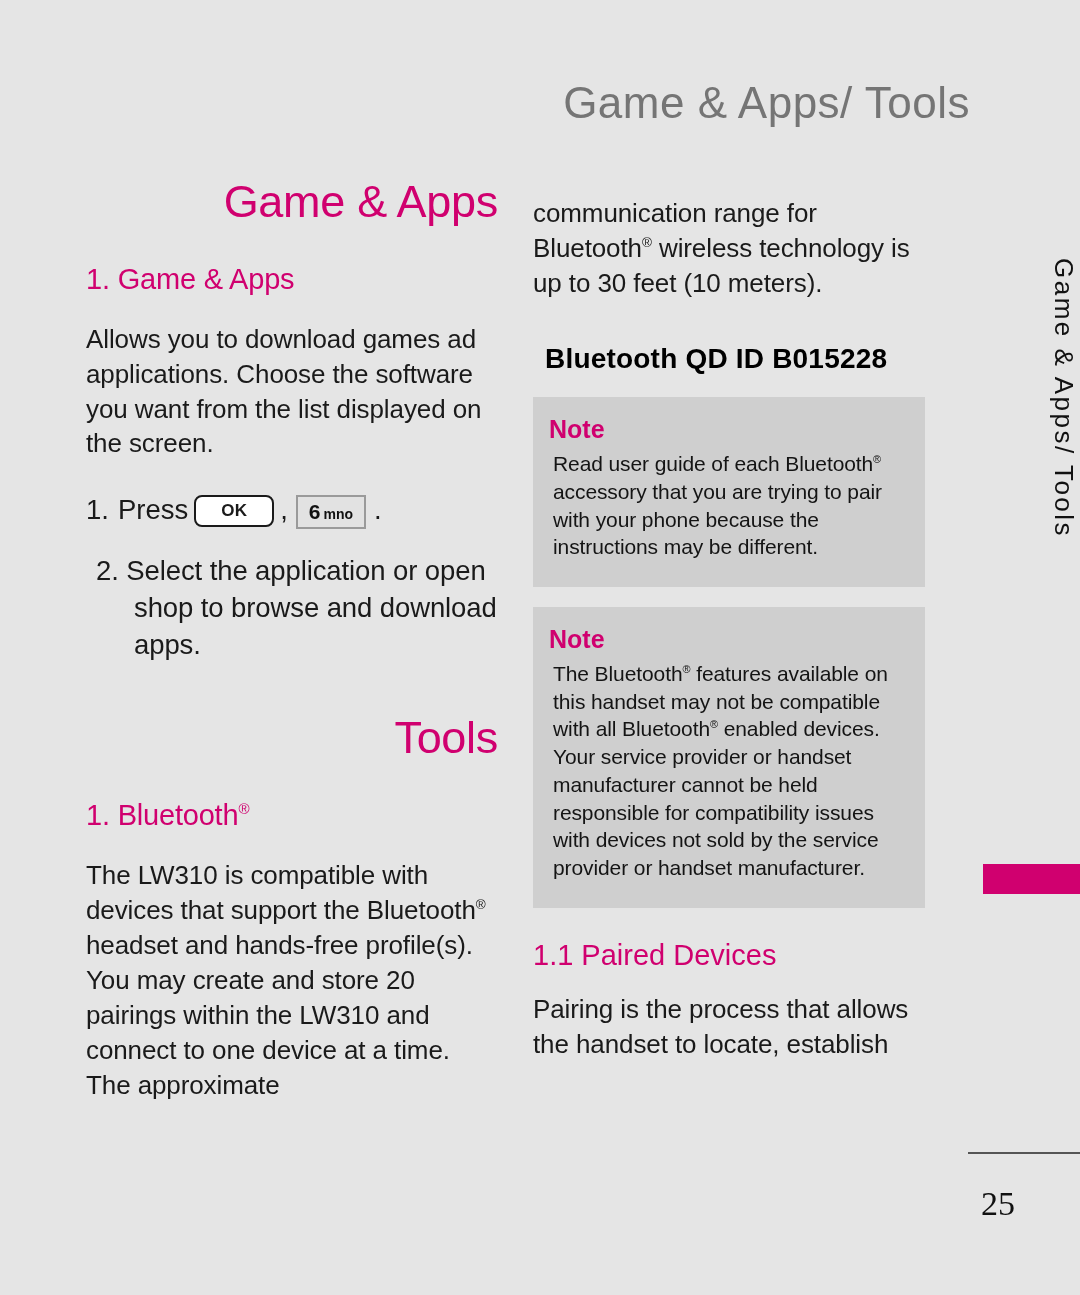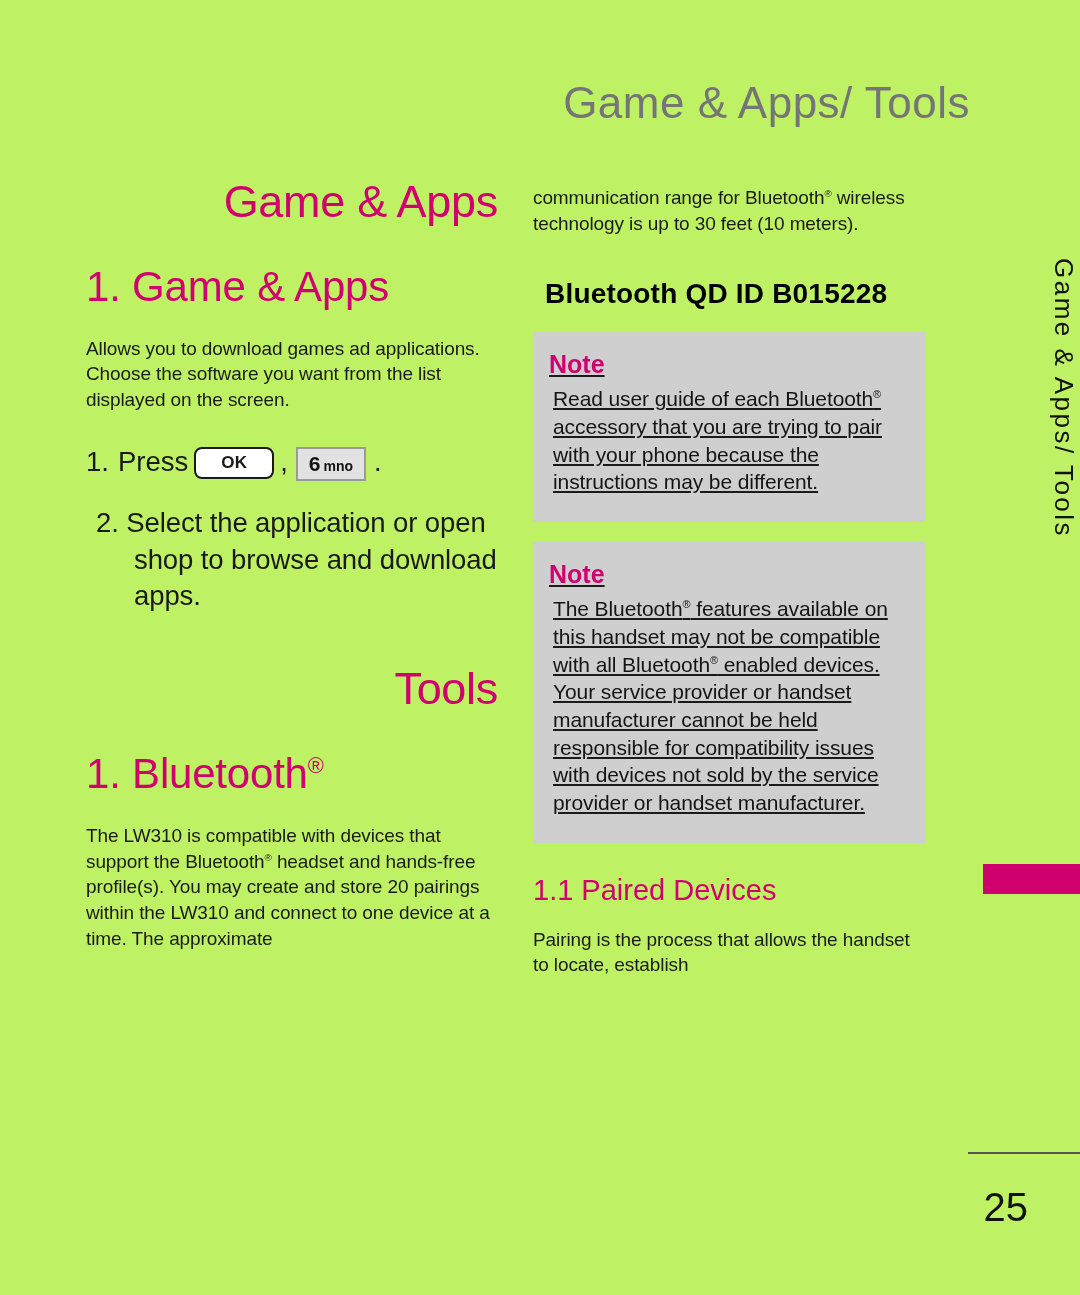--- a/index.html
+++ b/index.html
@@ -12,21 +12,21 @@
     height: 1295px;
     position: relative;
     font-family: "Liberation Sans", sans-serif;
     color: #1a1a1a;
     overflow: hidden;
   }
 
   .page {
     position: absolute;
     inset: 0;
-    background: #bef264;
+    background: #e5e5e5;
   }
 
   
   .running-header {
     position: absolute;
     top: 78px;
     right: 110px;
     font-size: 44px;
     letter-spacing: 0.5px;
     color: #757575;
@@ -53,21 +53,21 @@
     color: #d0006f;
     font-size: 45px;
     font-weight: 400;
     line-height: 1.06;
     margin: 0 0 38px 0;
     letter-spacing: -0.3px;
     text-align: right;
   }
   .h-minor {
     color: #d0006f;
-    font-size: 42px;
+    font-size: 29px;
     font-weight: 400;
     line-height: 1.1;
     margin: 0 0 26px 0;
     letter-spacing: -0.2px;
   }
   .h-sub {
     color: #d0006f;
     font-size: 29px;
     font-weight: 400;
     line-height: 1.1;
@@ -77,24 +77,24 @@
     color: #000000;
     font-size: 28px;
     font-weight: bold;
     line-height: 1.15;
     margin: 0 0 22px 12px;
     letter-spacing: 0.2px;
   }
 
   
   .body-text {
-    font-size: 19px;
+    font-size: 26px;
     line-height: 1.345;
     color: #1a1a1a;
-    margin: 7px 0 20px 0;
+    margin: 18px 0 20px 0;
     letter-spacing: -0.1px;
   }
   .spacer-l { height: 34px; }
   .spacer-m { height: 22px; }
   .spacer-s { height: 12px; }
 
   
   .step {
     font-size: 27.5px;
     line-height: 1.345;
@@ -159,21 +159,20 @@
   }
   .punc { font-size: 27.5px; }
 
   
   .note-box {
     background: #cfcfcf;
     padding: 18px 16px 22px 16px;
     margin: 0 0 20px 0;
     width: 100%;
     box-sizing: border-box;
-    text-decoration: underline;
   }
   .note-title {
     color: #d0006f;
     font-size: 25px;
     font-weight: 600;
     margin: 0 0 6px 0;
   }
   .note-body {
     font-size: 21px;
     line-height: 1.32;
@@ -220,23 +219,24 @@
     top: 1152px;
     width: 112px;
     height: 2px;
     background: #555555;
   }
   .page-number {
     position: absolute;
     left: 968px;
     top: 1185px;
     width: 60px;
-    font-size: 40px;
+    font-size: 34px;
     color: #111111;
-    text-align: right;
+    text-align: center;
+    font-family: Liberation Serif, serif;
   }
 </style>
 </head>
 <body>
 
 <div class="page">
 
   <div class="running-header">Game &amp; Apps/ Tools</div>
 
   <div class="col col-left">

